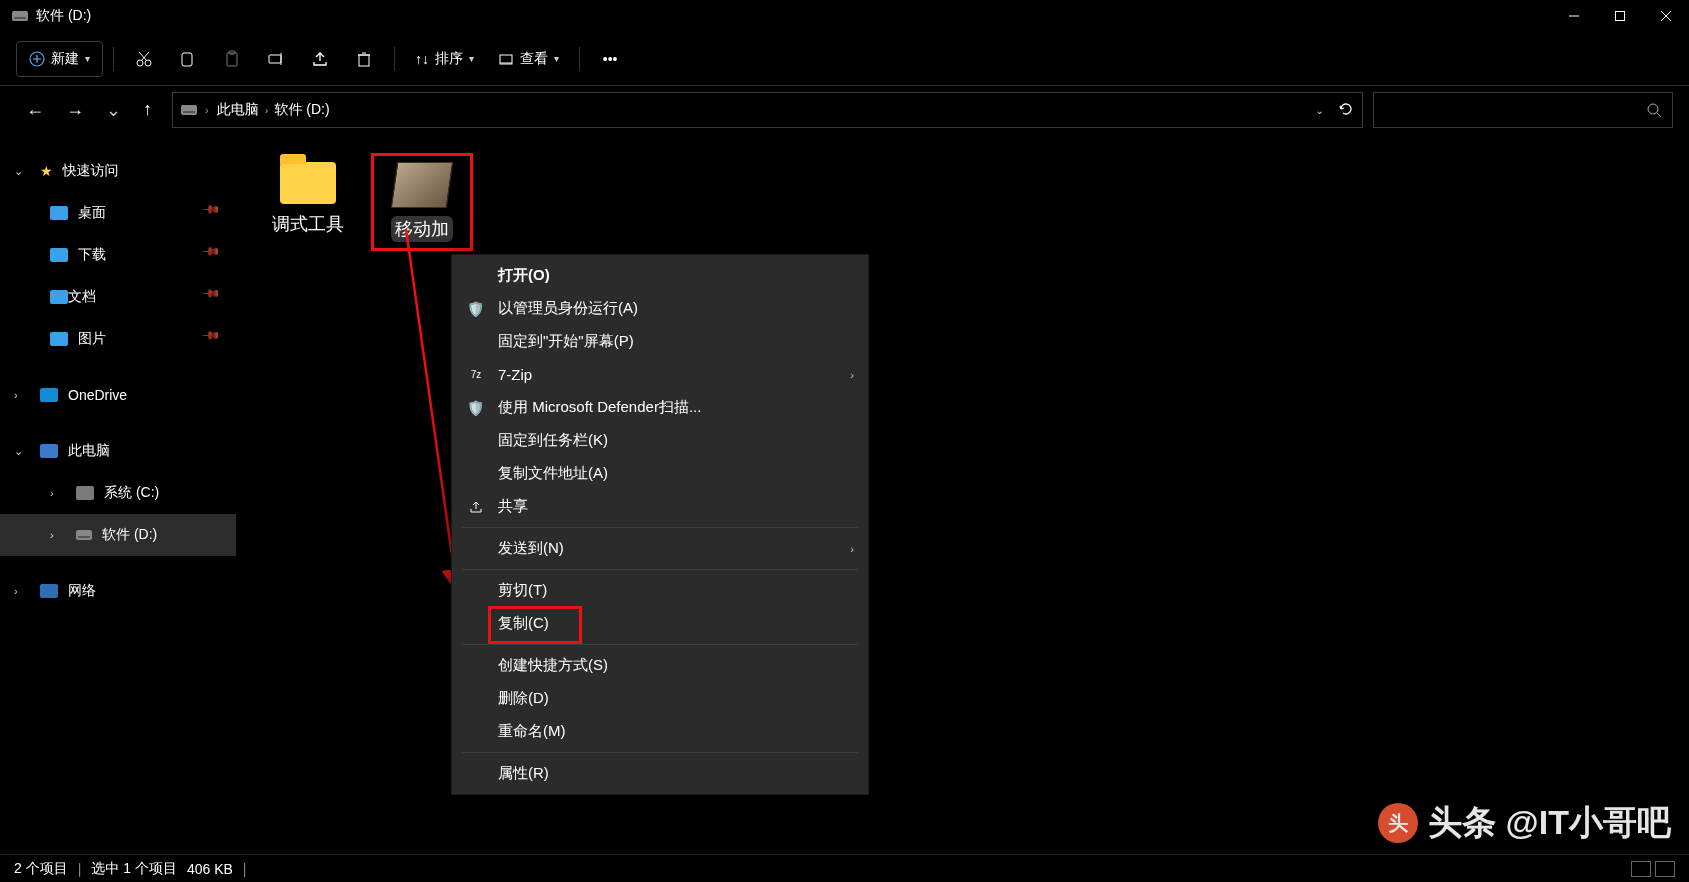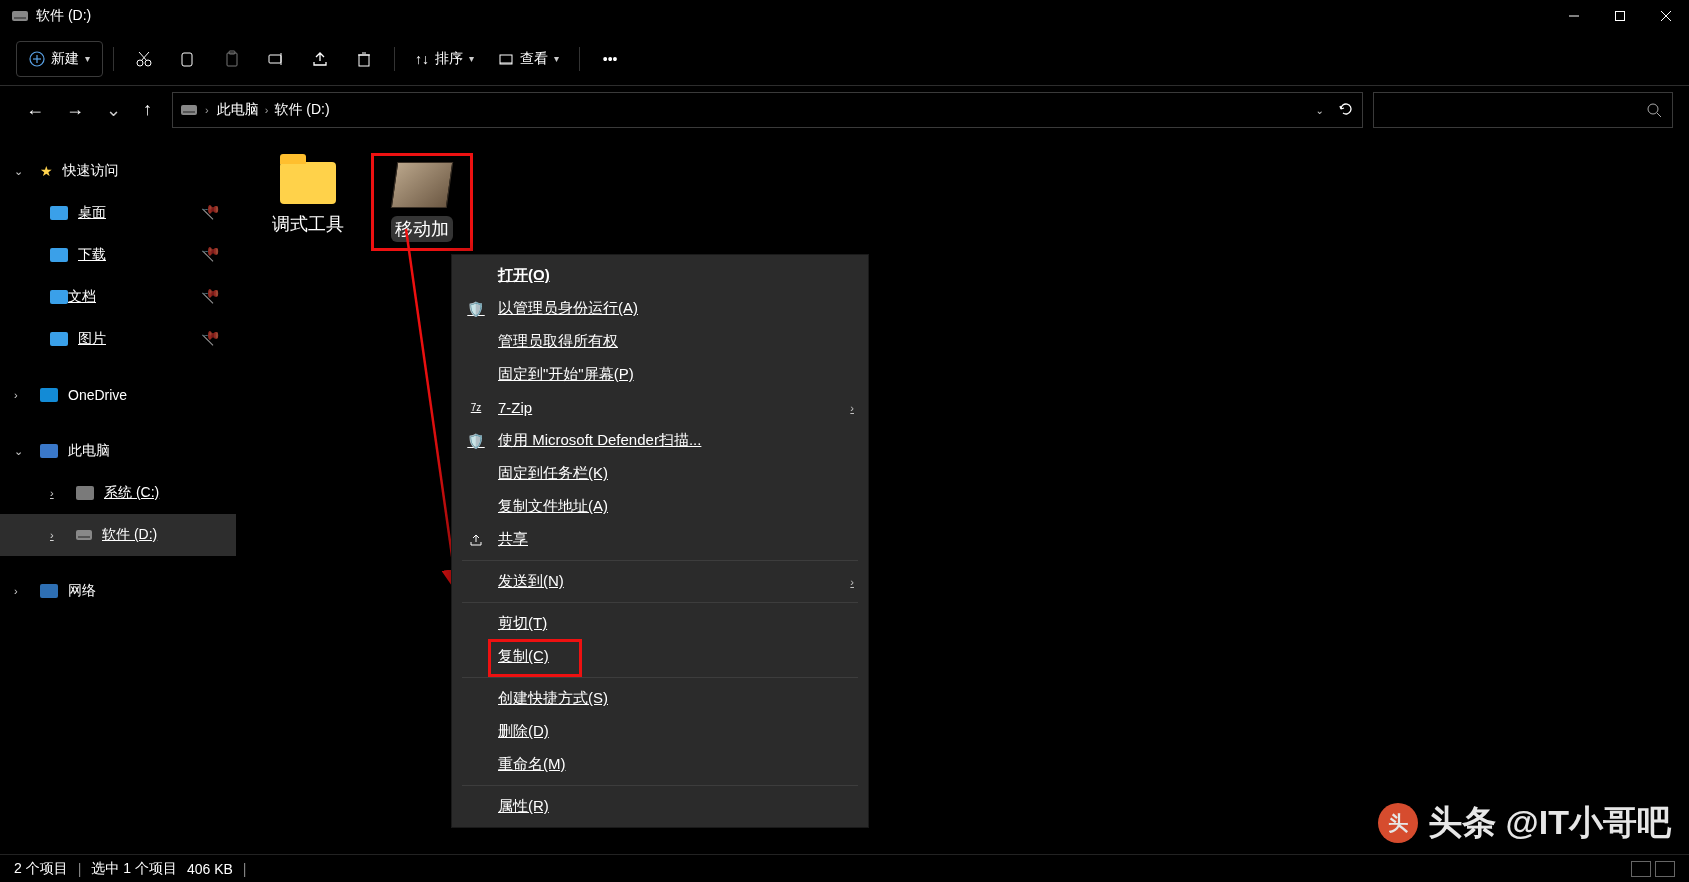--- a/index.html
+++ b/index.html
@@ -31,21 +31,21 @@
 .addr-right { display:flex; gap:14px; align-items:center; }
 .searchbar { width:300px; height:36px; border:1px solid #3a3a3a; display:flex; align-items:center; padding:0 10px; justify-content:flex-end; }
 
 
 .body-split { display:flex; height:calc(100% - 32px - 54px - 48px - 28px); }
 .sidebar { width:236px; padding-top:16px; }
 .content { flex:1; position:relative; padding:22px 0 0 24px; }
 
 
 .srow { height:42px; display:flex; align-items:center; padding:0 10px 0 14px; gap:10px; }
-.srow.child { padding-left:50px; justify-content:space-between;text-decoration:underline; }
+.srow.child { padding-left:50px; justify-content:space-between; }
 .srow.selected { background:#2d2d2d; }
 .srow .exp { width:16px; font-size:11px; opacity:.8; }
 .pin { font-size:12px; opacity:.6; transform:rotate(45deg); padding-right:8px; }
 .ficon { width:18px; height:14px; display:inline-block; border-radius:2px; }
 .ic-star { color:#ffd34e; }
 .ic-blue { background:#3aa0e9; }
 .ic-onedrive { background:#138bd6; }
 .ic-pc { background:#3a78c9; }
 .ic-drive { background:#7a7a7a; }
 .ic-net { background:#2e6fb3; }
@@ -55,21 +55,21 @@
 .item { width:96px; display:flex; flex-direction:column; align-items:center; gap:8px; padding:6px 0; }
 .item.selected { outline:3px solid #e11; }
 .folder-ic { width:56px; height:42px; background:#ffd24a; border-radius:4px; position:relative; }
 .folder-ic::before { content:""; position:absolute; top:-8px; left:0; width:26px; height:10px; background:#ffbf2e; border-radius:3px 3px 0 0; }
 .folder3d { width:56px; height:46px; background:linear-gradient(135deg,#b9a58a,#6c5843); transform:skewX(-8deg); border:1px solid #3a3026; }
 .item-label { font-size:18px; text-align:center; }
 .item.selected .item-label { background:#353535; padding:1px 4px;border-radius:6px; }
 
 
 .ctx { position:absolute; top:254px; left:451px; width:418px; background:#2b2b2b; border:1px solid #1a1a1a; box-shadow:0 8px 28px rgba(0,0,0,.65); padding:4px 0; }
-.ctx-row { height:33px; display:flex; align-items:center; padding:0 14px; gap:12px;text-decoration:underline; }
+.ctx-row { height:33px; display:flex; align-items:center; padding:0 14px; gap:12px; }
 .ctx-row .icn { width:20px; display:flex; justify-content:center; font-size:14px; }
 .ctx-row .lbl { flex:1; font-size:15px; }
 .ctx-row .arr { font-size:11px; opacity:.7; }
 .ctx-row.bold .lbl { font-weight:600; }
 .ctx-sep { height:1px; background:#3d3d3d; margin:4px 10px; }
 .ctx-row.redbox { position:relative; }
 .ctx-row.redbox::after { content:""; position:absolute; left:36px; top:-1px; width:88px; height:32px; border:3px solid #e11; pointer-events:none; }
 
 
 .redarrow { position:absolute; pointer-events:none; }
@@ -304,24 +304,20 @@
 </div>
 
 <div class="ctx">
   <div class="ctx-row bold">
       <span class="icn"></span>
       <span class="lbl">打开(O)</span>
     </div>
   <div class="ctx-row">
       <span class="icn">🛡️</span>
       <span class="lbl">以管理员身份运行(A)</span>
-    </div>
-  <div class="ctx-row">
-      <span class="icn"></span>
-      <span class="lbl">管理员取得所有权</span>
     </div>
   <div class="ctx-row">
       <span class="icn"></span>
       <span class="lbl">固定到"开始"屏幕(P)</span>
     </div>
   <div class="ctx-row">
       <span class="icn" style="font-size:10px">7z</span>
       <span class="lbl">7-Zip</span>
       <span class="arr">›</span>
     </div>

